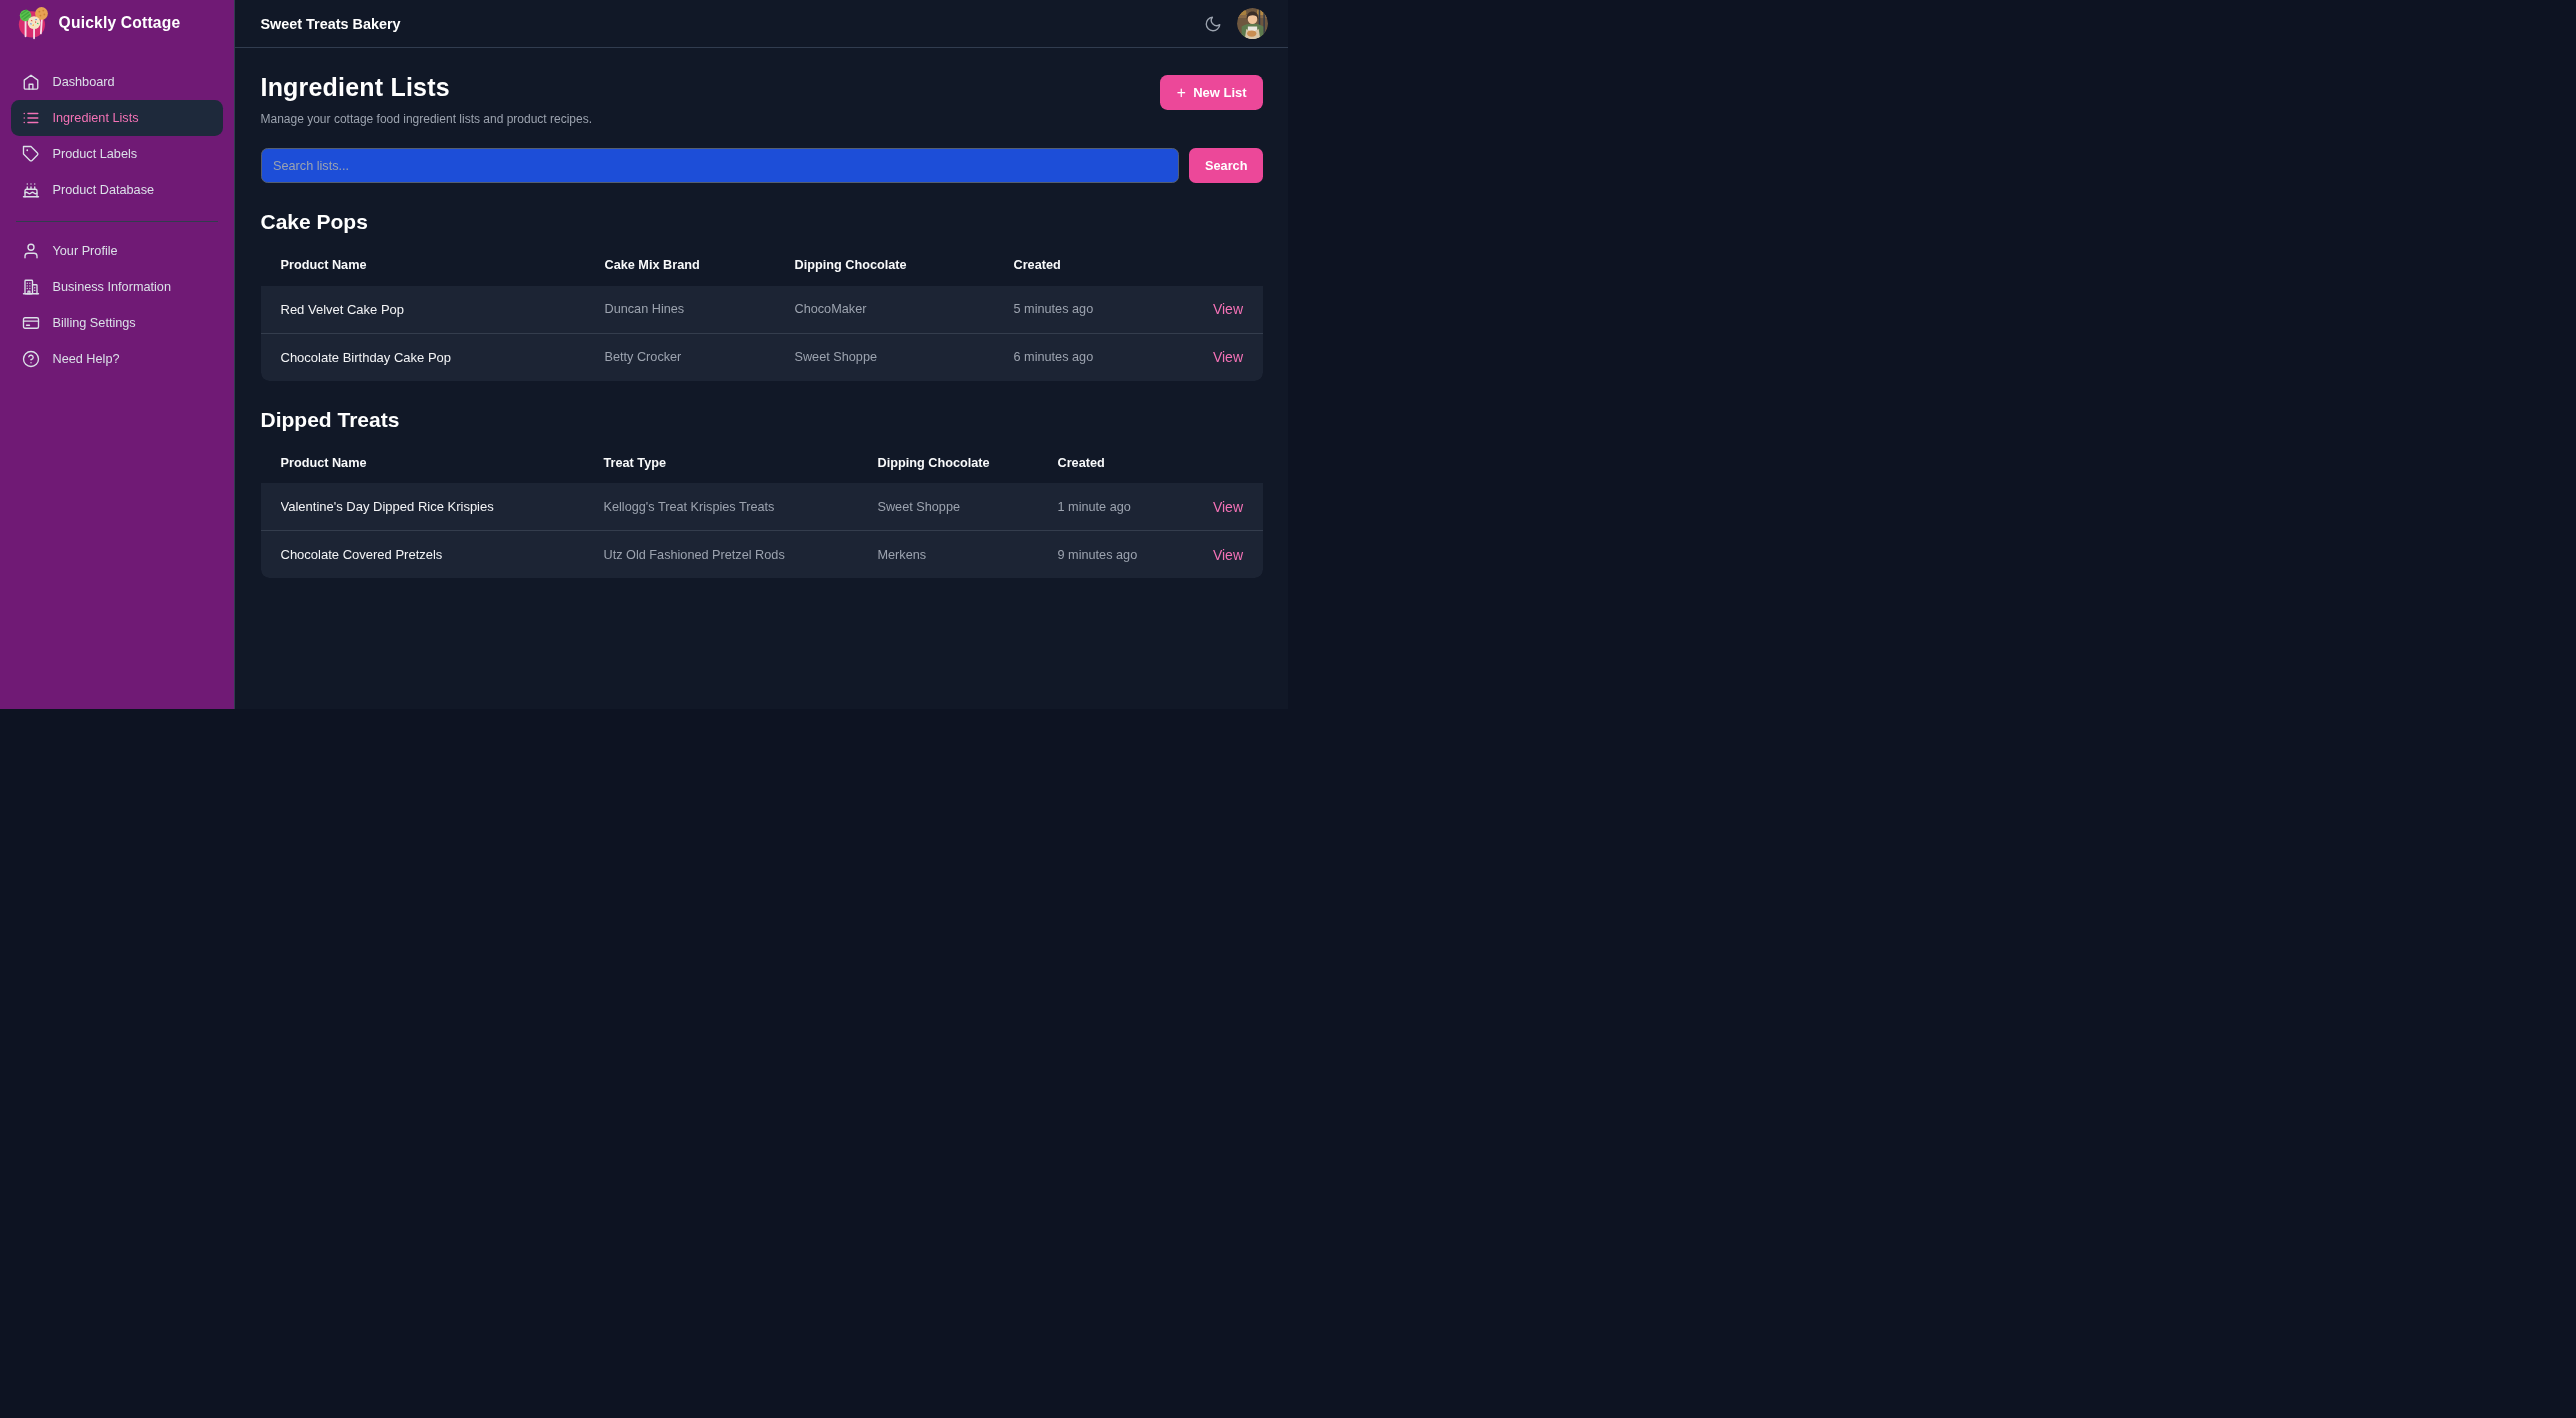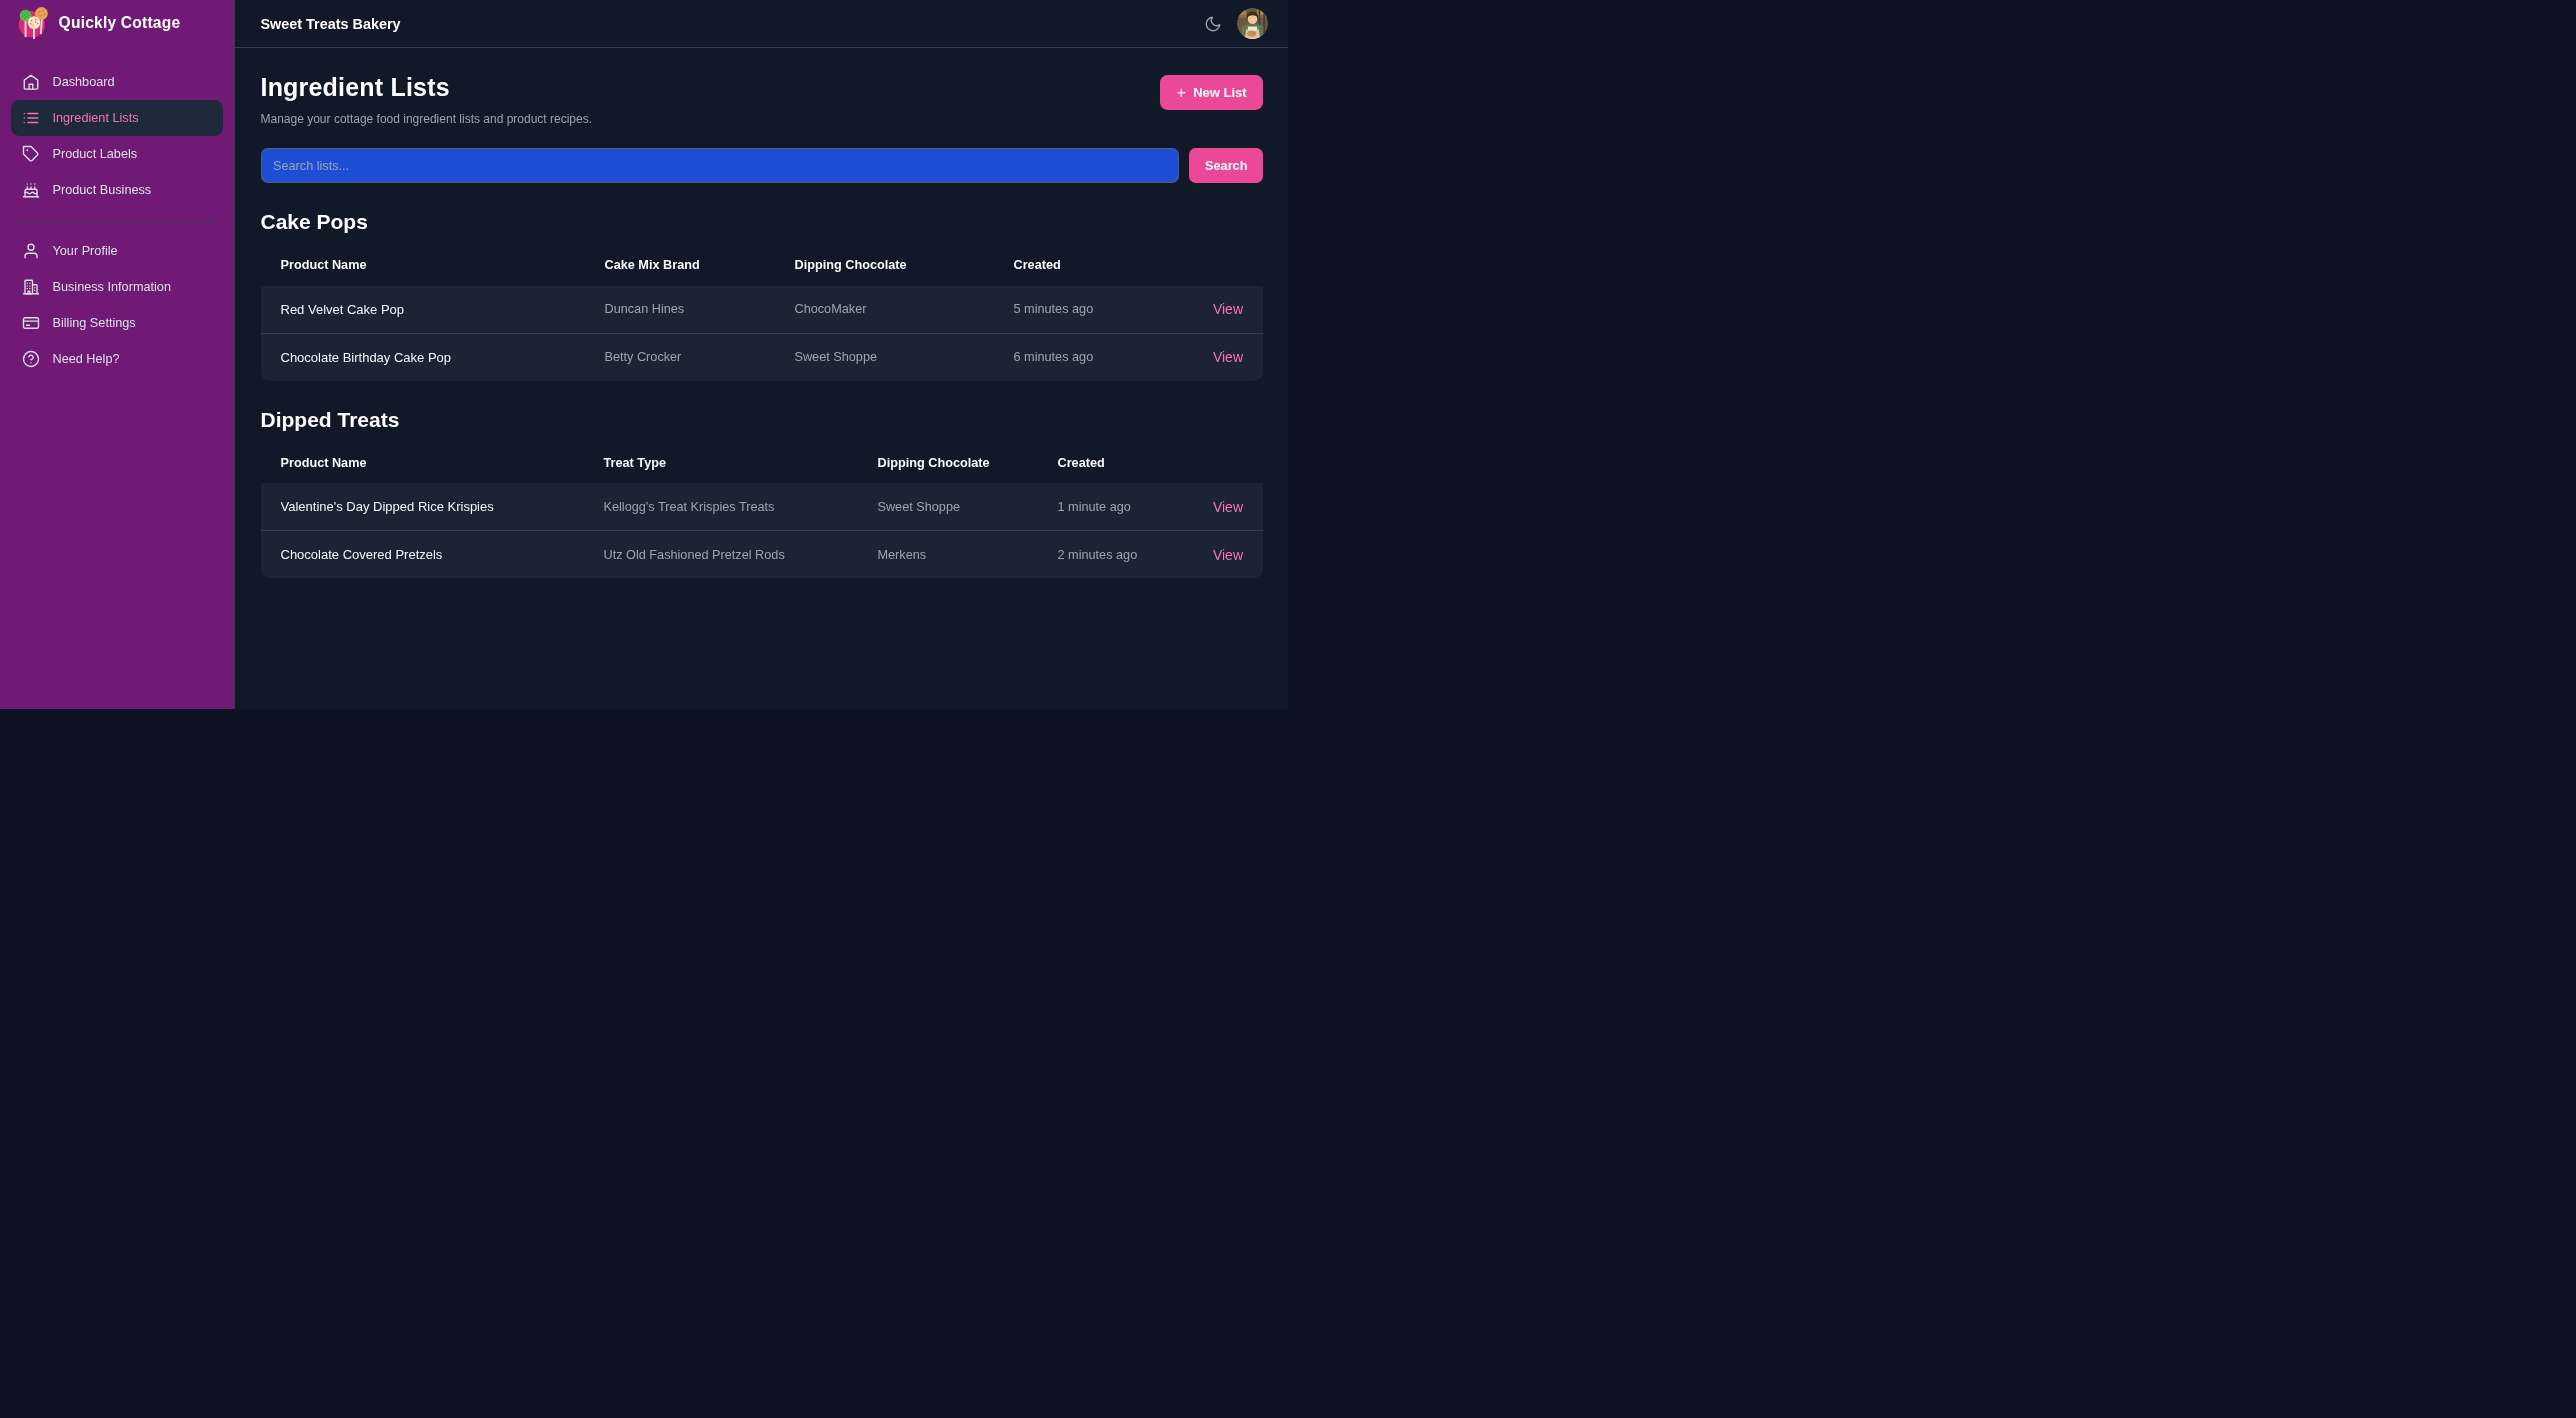--- a/index.html
+++ b/index.html
@@ -122,21 +122,21 @@
           <path d="M20 21v-8a2 2 0 0 0-2-2H6a2 2 0 0 0-2 2v8"></path>
           <path d="M4 16s.5-1 2-1 2.5 2 4 2 2.5-2 4-2 2.5 2 4 2 2-1 2-1"></path>
           <path d="M2 21h20"></path>
             <path d="M7 8v3"></path>
             <path d="M12 8v3"></path>
             <path d="M17 8v3"></path>
           <path d="M7 4h.01"></path>
             <path d="M12 4h.01"></path>
             <path d="M17 4h.01"></path>
         </svg>
-        <span>Product Business</span>
+        <span>Product Database</span>
       </button>
     </nav>
 
     <div class="nav-divider"></div>
 
     <nav class="nav" style="padding-top:0;">
       <button class="nav-item">
         <svg viewBox="0 0 24 24" fill="none" stroke="currentColor" stroke-width="1.8" stroke-linecap="round" stroke-linejoin="round">
           <path d="M20 21v-2a4 4 0 0 0-4-4H8a4 4 0 0 0-4 4v2"></path>
             <circle cx="12" cy="7" r="4"></circle>
@@ -268,21 +268,21 @@
               <span class="cell name">Valentine's Day Dipped Rice Krispies</span>
               <span class="cell">Kellogg's Treat Krispies Treats</span>
               <span class="cell">Sweet Shoppe</span>
               <span class="cell">1 minute ago</span>
               <a class="view-link">View</a>
             </div>
             <div class="trow grid-b">
               <span class="cell name">Chocolate Covered Pretzels</span>
               <span class="cell">Utz Old Fashioned Pretzel Rods</span>
               <span class="cell">Merkens</span>
-              <span class="cell">2 minutes ago</span>
+              <span class="cell">9 minutes ago</span>
               <a class="view-link">View</a>
             </div>
           </div>
         </div>
       </section>
 
     </main>
   </div>
 </div>
 

